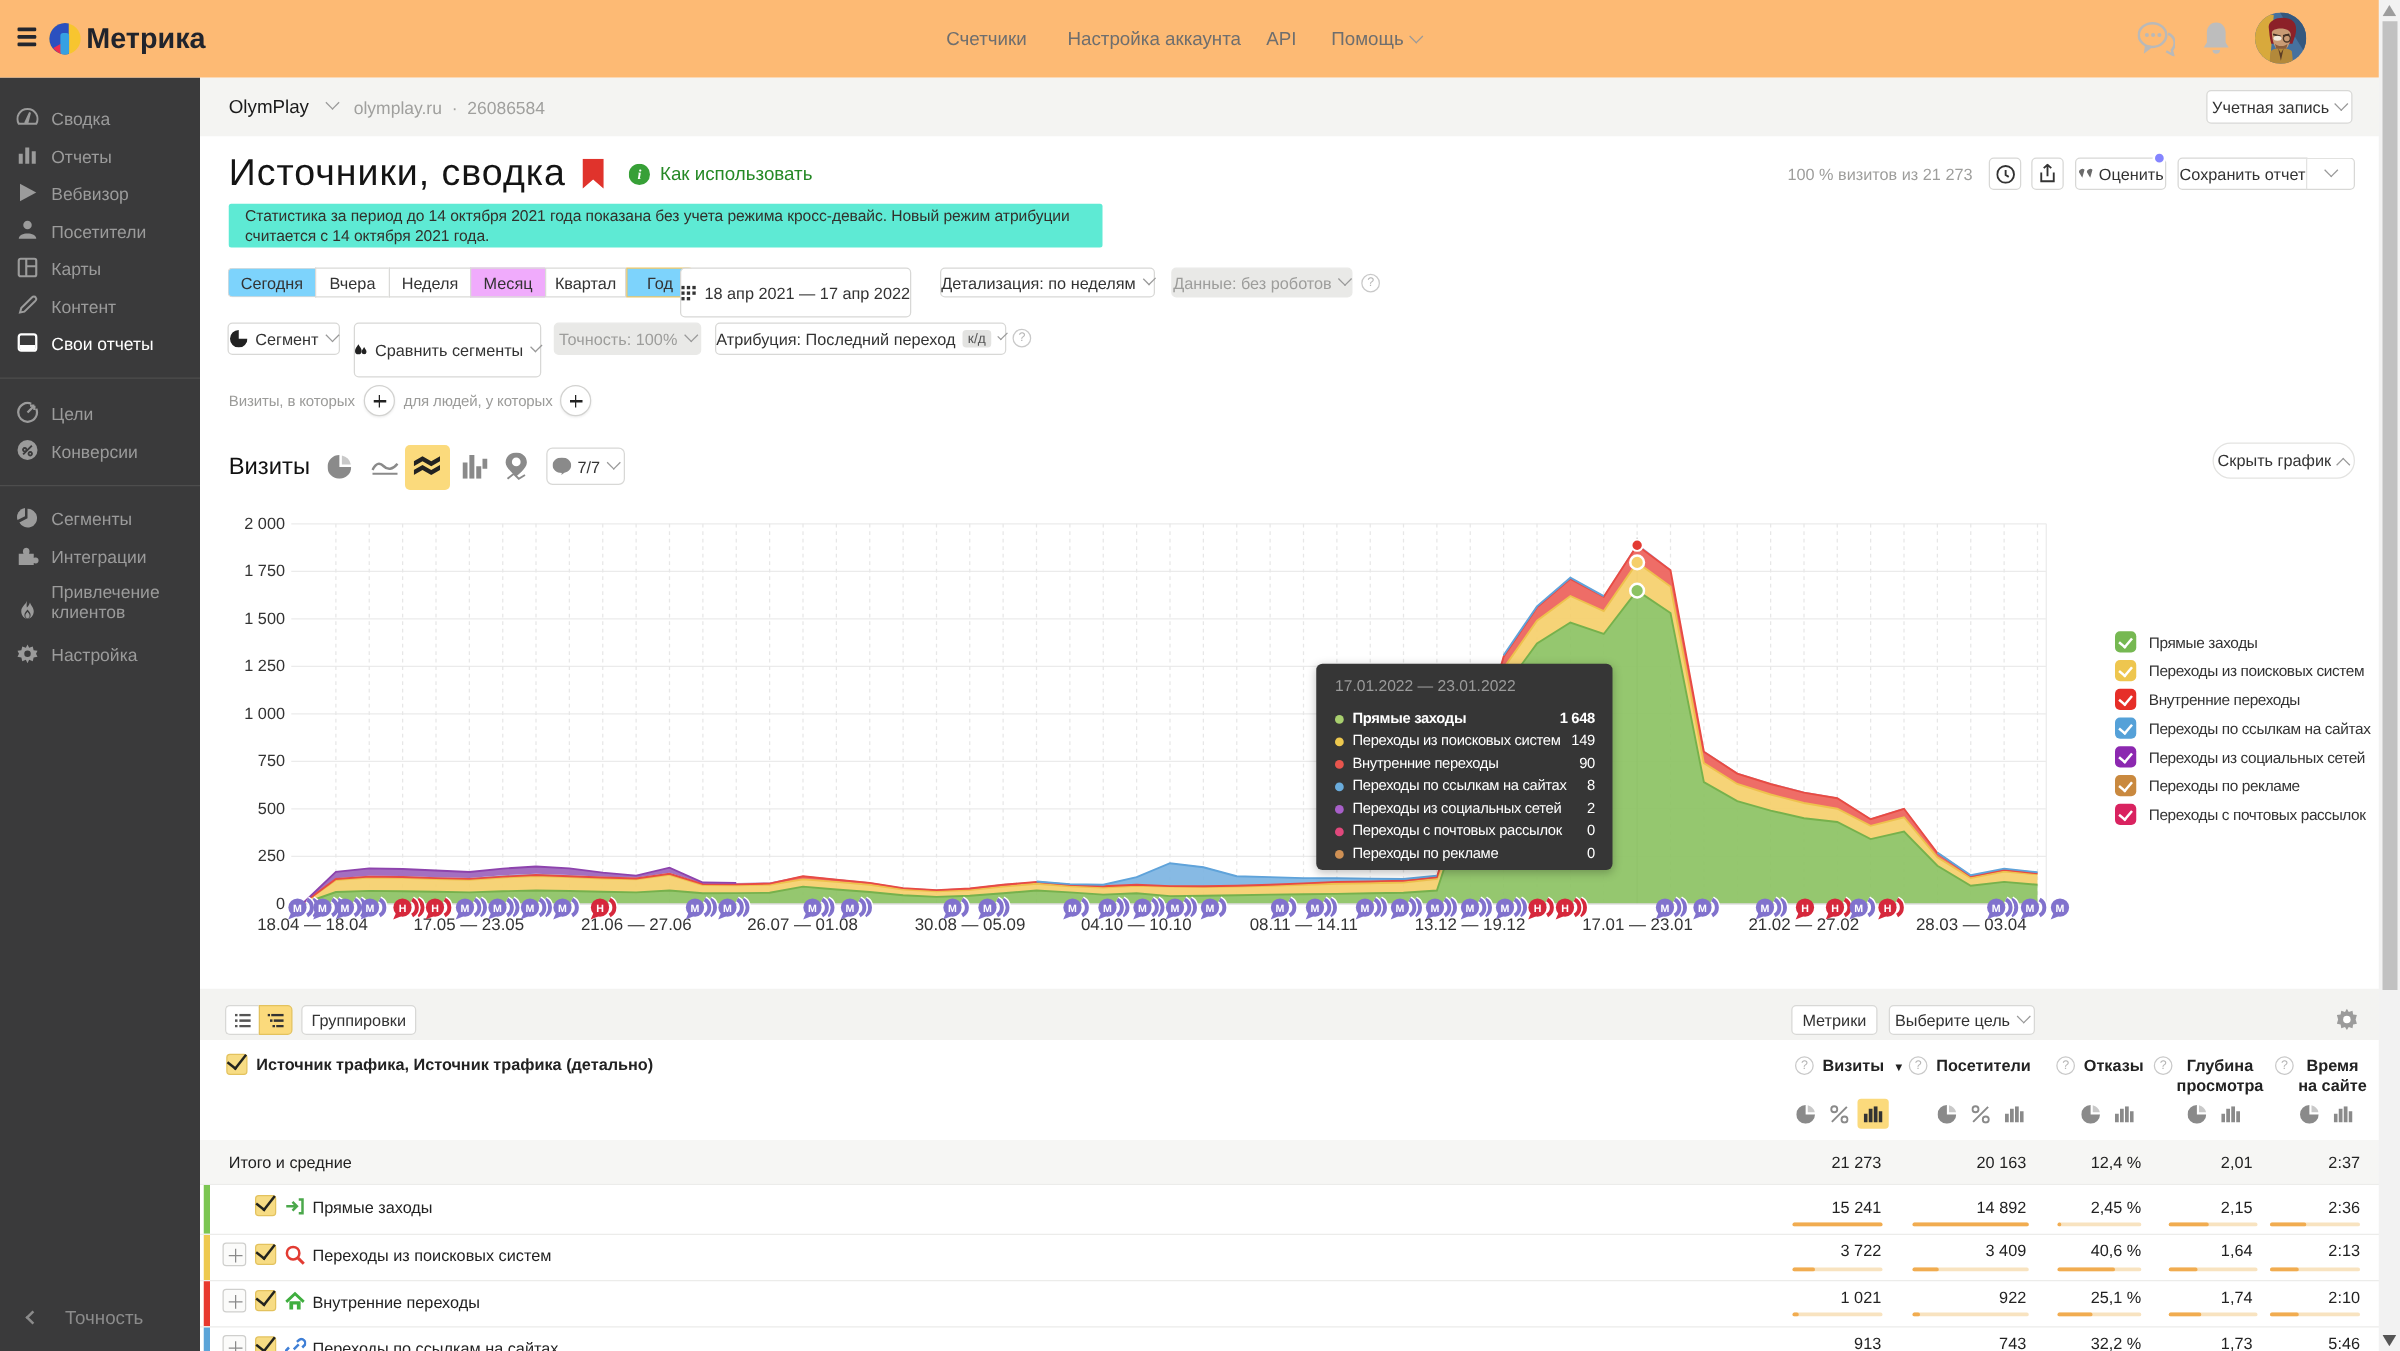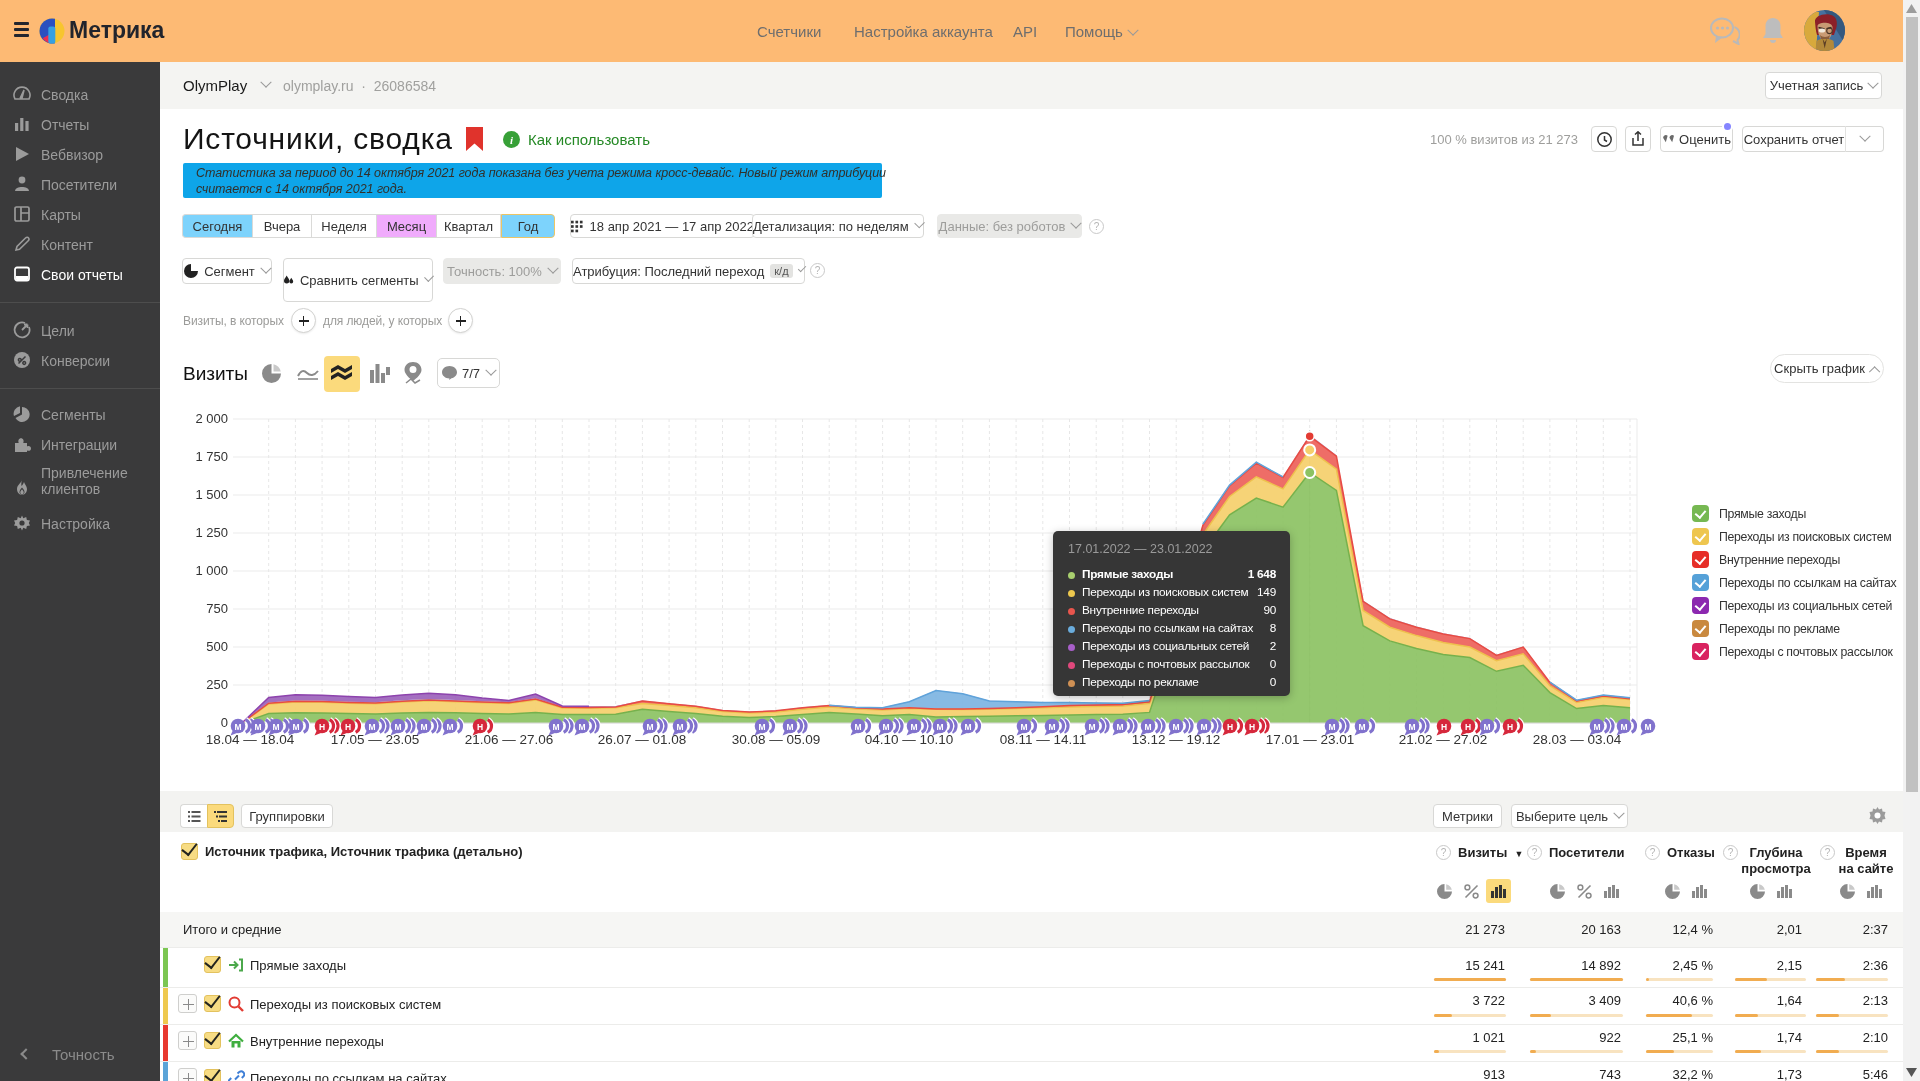--- a/index.html
+++ b/index.html
@@ -246,33 +246,33 @@
     </div>
 <div class="btn" style="left:1660px;top:126px;width:73px;height:26px;"><svg width="14" height="10" viewBox="0 0 15 11" style="margin-right:3px">
         <path d="M1 4 a3 3 0 0 1 5 -2 l-2 7 Z M8 4 a3 3 0 0 1 5 -2 l-2 7 Z" fill="#6b6b6b"></path>
       </svg>Оценить</div>
 <div class="abs" style="left:1722px;top:121px;width:11px;height:11px;border-radius:50%;background:#8585ff;border:2px solid #fff;"></div>
 <div class="btn" style="left:1742px;top:126px;width:104px;height:26px;border-top-right-radius:0;border-bottom-right-radius:0;">Сохранить отчет</div>
 <div class="btn" style="left:1845px;top:126px;width:39px;height:26px;border-top-left-radius:0;border-bottom-left-radius:0;border-left:1px solid #e3e3e1;">
       <span class="chev" style="margin-left:0"></span>
     </div>
 
-<div class="abs" style="left:183px;top:163px;width:699px;height:35px;background:#0ea5e9;border-radius:2px;font-style:italic;">
+<div class="abs" style="left:183px;top:163px;width:699px;height:35px;background:#5eead4;border-radius:2px;">
   <div class="abs" style="left:13px;top:3px;font-size:12.5px;line-height:15.5px;color:#32302b;white-space:nowrap;letter-spacing:-0.05px;">Статистика за период до 14 октября 2021 года показана без учета режима кросс-девайс. Новый режим атрибуции<br>считается с 14 октября 2021 года.</div>
 </div>
 
 <div class="abs" style="left:182px;top:214px;height:24px;display:flex;">
   <div style="width:70px;border:1px solid #dadad8;border-right:none;background:#7dd3fc;font-size:13px;color:#333;display:flex;align-items:center;justify-content:center;border-radius:4px 0 0 4px;">Сегодня</div>
   <div style="width:59px;border:1px solid #dadad8;border-right:none;background:#fff;font-size:13px;color:#333;display:flex;align-items:center;justify-content:center;">Вчера</div>
   <div style="width:65px;border:1px solid #dadad8;border-right:none;background:#fff;font-size:13px;color:#333;display:flex;align-items:center;justify-content:center;">Неделя</div>
   <div style="width:60px;border:1px solid #dadad8;border-right:none;background:#f0abfc;font-size:13px;color:#333;display:flex;align-items:center;justify-content:center;">Месяц</div>
   <div style="width:65px;border:1px solid #dadad8;background:#fff;font-size:13px;color:#333;display:flex;align-items:center;justify-content:center;">Квартал</div>
   <div style="width:54px;border:1px solid #ecc565;background:#7dd3fc;font-size:13px;color:#333;display:flex;align-items:center;justify-content:center;border-radius:0 4px 4px 0;">Год</div>
 </div>
-<div class="btn" style="left:570px;top:214px;width:185px;height:24px;">
+<div class="btn" style="left:544px;top:214px;width:185px;height:40px;">
   <svg width="13" height="13" viewBox="0 0 13 13" style="margin-right:7px">
         <g fill="#333">
           <rect x="0" y="0" width="3" height="3"></rect>
           <rect x="5" y="0" width="3" height="3"></rect>
           <rect x="10" y="0" width="3" height="3"></rect>
           <rect x="0" y="5" width="3" height="3"></rect>
           <rect x="5" y="5" width="3" height="3"></rect>
           <rect x="10" y="5" width="3" height="3"></rect>
           <rect x="0" y="10" width="3" height="3"></rect>
           <rect x="5" y="10" width="3" height="3"></rect>

